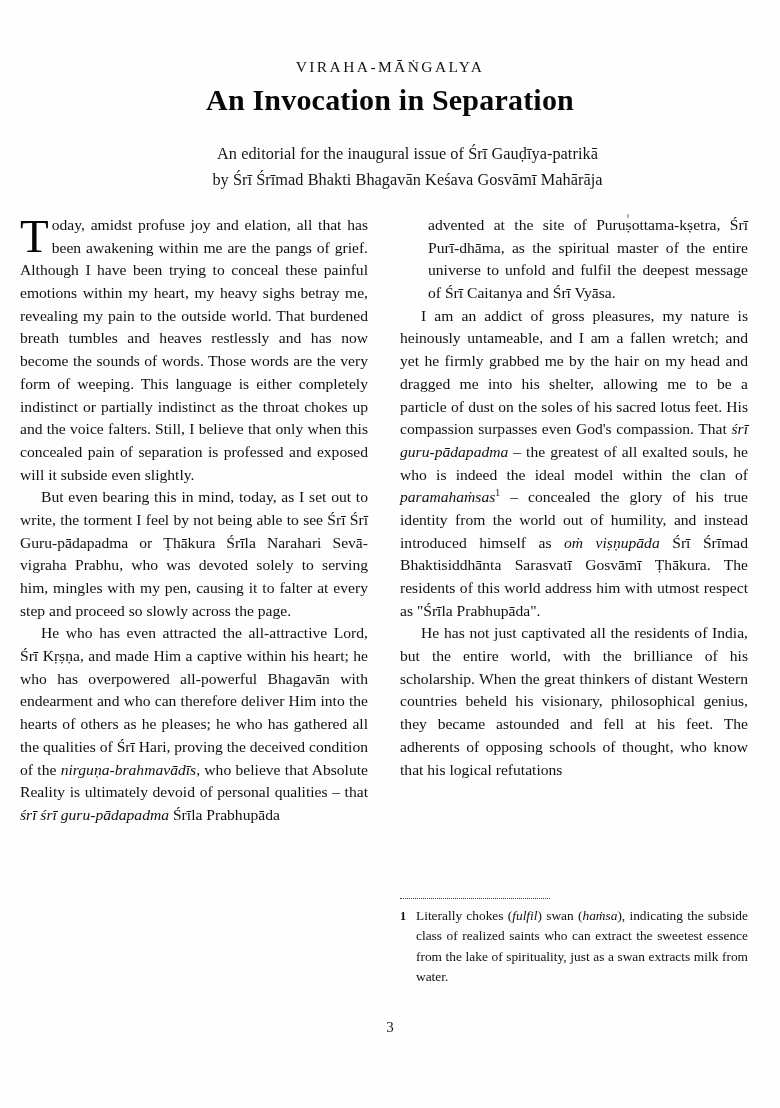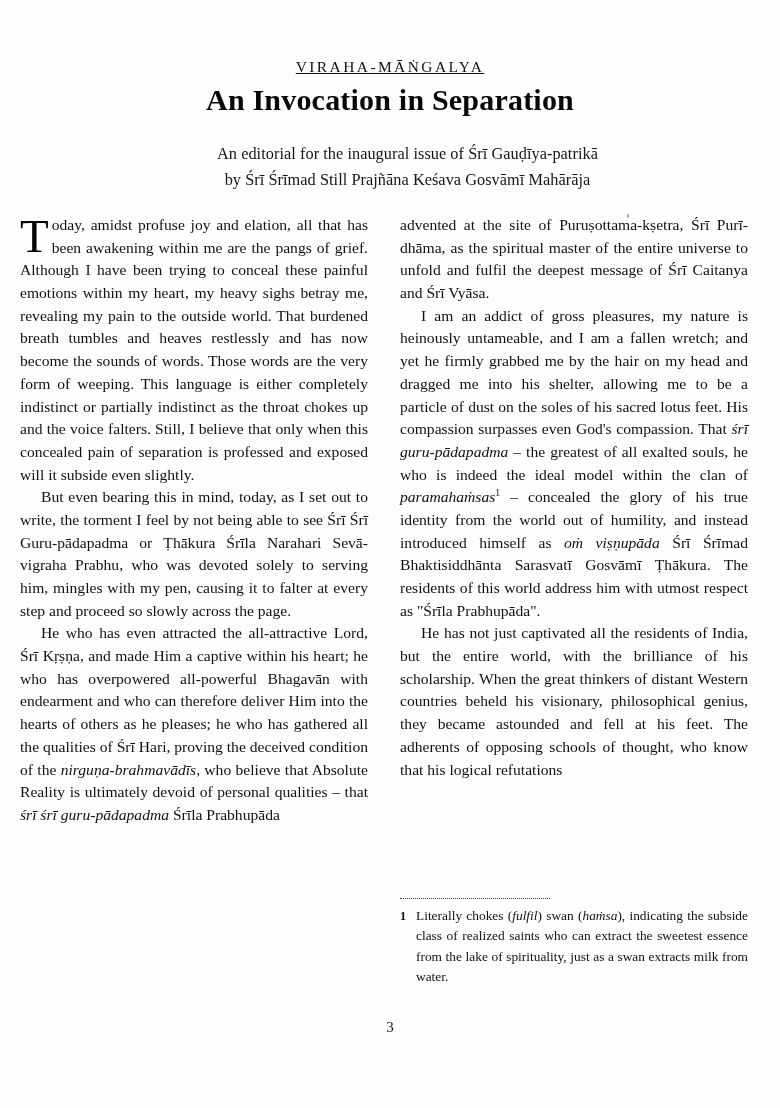--- a/index.html
+++ b/index.html
@@ -32,21 +32,20 @@
   }
   .kicker {
     font-family: "Liberation Serif", "DejaVu Serif", serif;
     font-size: 15.5px;
     letter-spacing: 2.4px;
     color: #121212;
     font-variant: small-caps;
     text-transform: uppercase;
     margin: 0 0 4px 0;
     line-height: 1.2;
-    text-decoration: underline;
   }
   .main-title {
     font-family: "Liberation Serif", "DejaVu Serif", serif;
     font-size: 30px;
     font-weight: bold;
     letter-spacing: 0.2px;
     color: #070707;
     margin: 0;
     line-height: 1.25;
   }
@@ -81,21 +80,21 @@
   .col p {
     margin: 0;
     text-align: justify;
     text-justify: inter-word;
     font-size: 15.6px;
     line-height: 1.455;
     text-indent: 1.35em;
     color: #101010;
     hyphens: none;
   }
-  .col p.noindent { text-indent: 0; }
+  .col p.noindent { text-indent: 0; margin-left: 28px; }
 
   
   .dropcap-para {
     text-indent: 0 !important;
   }
   .dropcap {
     float: left;
     font-family: "Liberation Serif", "DejaVu Serif", serif;
     font-size: 47px;
     line-height: 0.78;
@@ -171,21 +170,21 @@
 </head>
 <body>
 
 <div class="page">
 
   <div class="header">
     <div class="kicker">Viraha-Māṅgalya</div>
     <h1 class="main-title">An Invocation in Separation</h1>
     <div class="subtitle-block">
       <p class="subtitle">An editorial for the inaugural issue of Śrī Gauḍīya-patrikā</p>
-      <p class="subtitle">by Śrī Śrīmad Still Prajñāna Keśava Gosvāmī Mahārāja</p>
+      <p class="subtitle">by Śrī Śrīmad Bhakti Bhagavān Keśava Gosvāmī Mahārāja</p>
     </div>
   </div>
 
   <div class="speck"></div>
 
   <div class="columns">
 
     <div class="col col-left">
       <p class="dropcap-para"><span class="dropcap">T</span><span>oday, amidst profuse joy and elation, all that has been awakening within me are the pangs of grief. Although I have been trying to conceal these painful emotions within my heart, my heavy sighs betray me, revealing my pain to the outside world. That burdened breath tumbles and heaves restlessly and has now become the sounds of words. Those words are the very form of weeping. This language is either completely indistinct or partially indistinct as the throat chokes up and the voice falters. Still, I believe that only when this concealed pain of separation is professed and exposed will it subside even slightly.</span></p>
 

